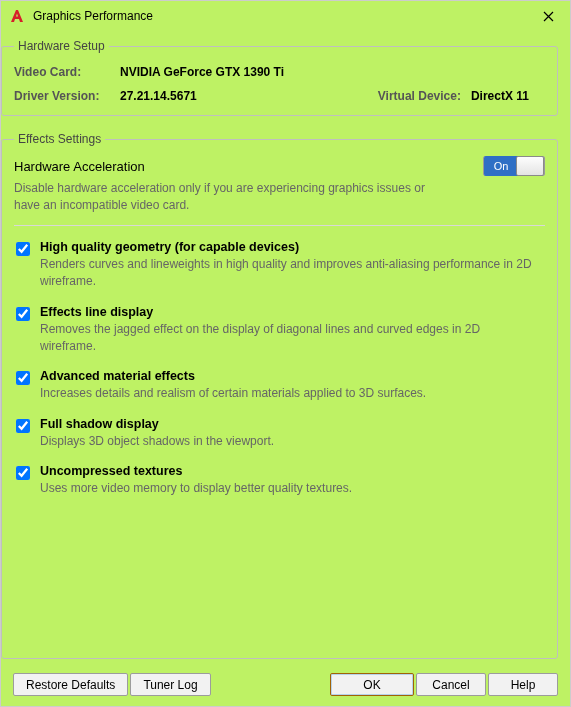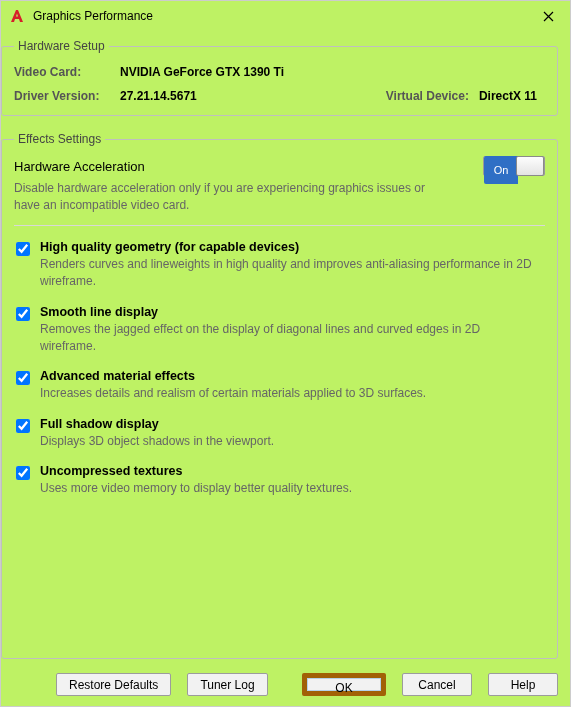--- a/index.html
+++ b/index.html
@@ -57,21 +57,21 @@
     padding: 10px 12px 12px 12px;
   }
   legend {
     font-size: 12px;
     color: #444;
     padding: 0 4px;
   }
   .hw-row {
     display: flex;
     align-items: flex-start;
-    margin: 2px 8px 10px 0;
+    margin: 2px 16px 10px 0;
   }
   .hw-row.last { margin-bottom: 0; }
   .hw-label {
     color: #555;
     font-weight: 600;
     width: 106px;
   }
   .hw-value {
     font-weight: 700;
     color: #000;
@@ -109,21 +109,21 @@
     position: absolute;
     right: 0; top: -1px;
     width: 28px; height: 20px;
     background: linear-gradient(#fdfdfd,#e4e4e4);
     border: 1px solid #8a8a8a;
     border-radius: 2px;
   }
   .toggle .on-label {
     position: absolute;
     left: 0; top: -1px;
-    width: 34px; height: 28px;
+    width: 34px; height: 20px;
     background: #2f6fc5;
     color: #fff;
     font-size: 11px;
     display: flex; align-items: center; justify-content: center;
     border-radius: 2px 0 0 2px;
   }
   .accel-desc {
     color: #666;
     margin: 4px 0 8px 0;
     line-height: 1.45;
@@ -155,38 +155,37 @@
     font-size: 12.5px;
   }
   .opt .opt-desc {
     color: #666;
     margin-top: 2px;
     line-height: 1.45;
   }
   .button-row {
     display: flex;
     align-items: center;
-    gap: 16px;
+    gap: 2px;
     padding: 8px 12px 10px 12px;
-    margin-left: 43px;
   }
   .button-row .spacer { flex: 1; }
   button.btn {
     font-family: inherit;
     font-size: 12px;
     padding: 3px 12px;
     min-width: 70px;
     height: 23px;
     background: #f2f2f2;
     border: 1px solid #9c9c9c;
     border-radius: 2px;
     cursor: pointer;
   }
   button.btn.default {
-    border: 5px solid #a16207;
+    border: 1px solid #a16207;
     min-width: 84px;
     box-shadow: inset 0 0 0 1px rgba(0,120,215,.25);
   }
   
   .options-scroll::-webkit-scrollbar { width: 16px; }
   .options-scroll::-webkit-scrollbar-track { background: #f0f0f0; }
   .options-scroll::-webkit-scrollbar-thumb { background: #c4c4c4; border: 3px solid #f0f0f0; border-radius: 2px; }
   .options-scroll::-webkit-scrollbar-button { height: 14px; background: #f0f0f0; }
 </style>
 </head>
@@ -242,21 +241,21 @@
           <div class="opt">
             <input type="checkbox" checked="" style="">
             <div class="opt-text">
               <div class="opt-title">High quality geometry (for capable devices)</div>
               <div class="opt-desc">Renders curves and lineweights in high quality and improves anti-aliasing performance in 2D wireframe.</div>
             </div>
           </div>
           <div class="opt">
             <input type="checkbox" checked="" style="">
             <div class="opt-text">
-              <div class="opt-title">Smooth line display</div>
+              <div class="opt-title">Effects line display</div>
               <div class="opt-desc">Removes the jagged effect on the display of diagonal lines and curved edges in 2D wireframe.</div>
             </div>
           </div>
           <div class="opt">
             <input type="checkbox" checked="" style="">
             <div class="opt-text">
               <div class="opt-title">Advanced material effects</div>
               <div class="opt-desc">Increases details and realism of certain materials applied to 3D surfaces.</div>
             </div>
           </div>

